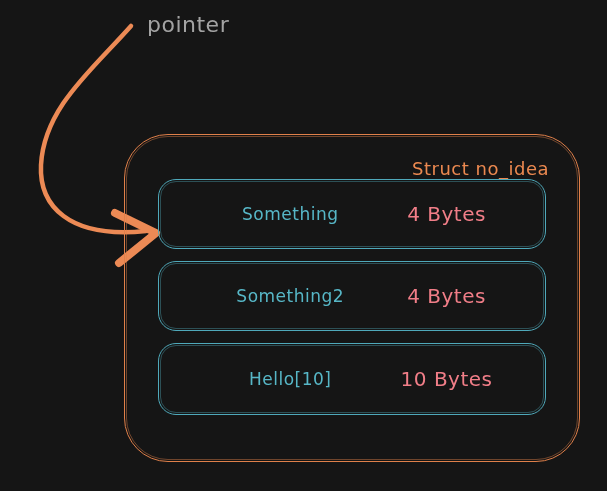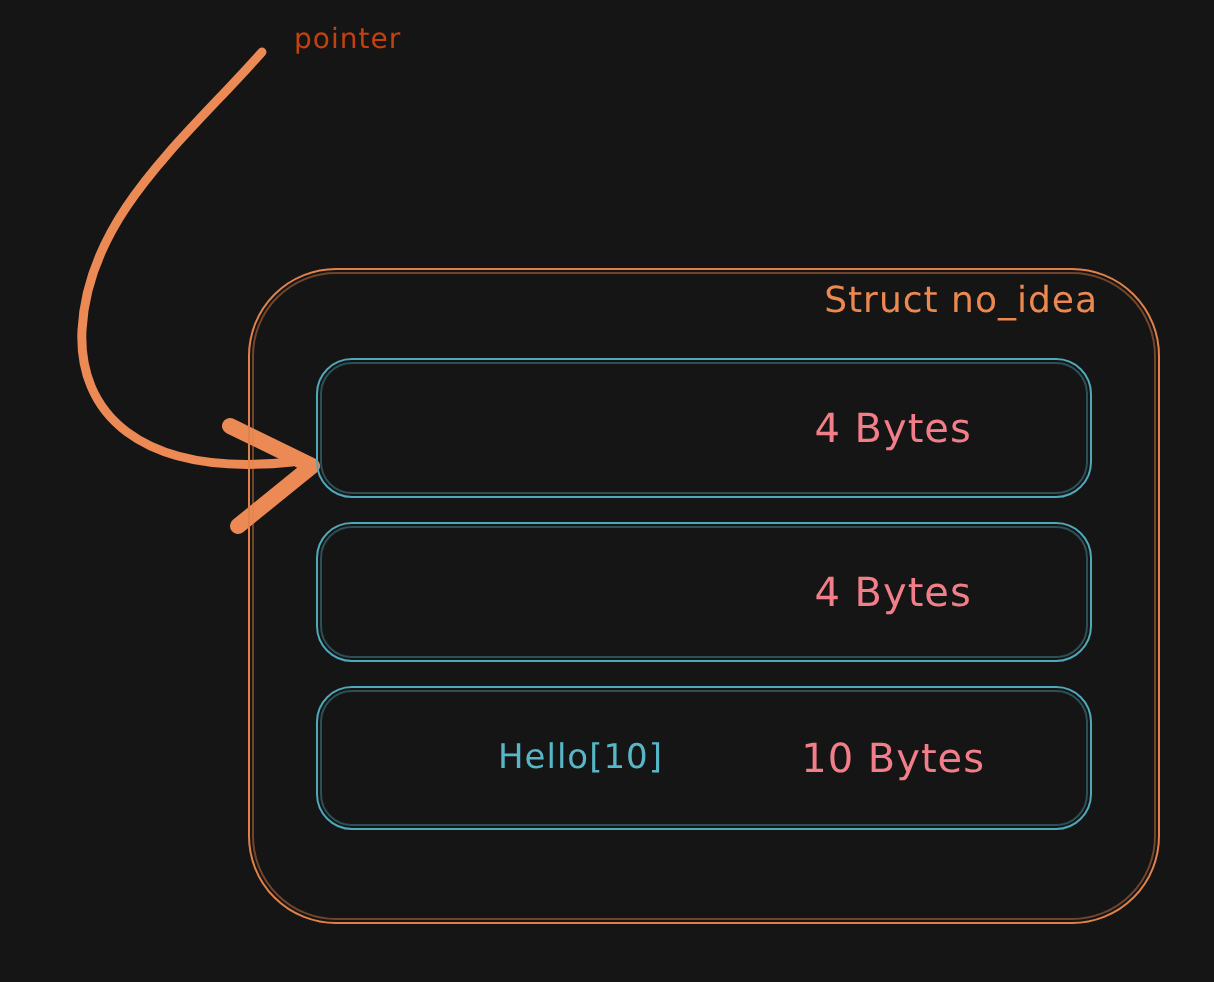--- a/index.html
+++ b/index.html
@@ -10,22 +10,22 @@
     height: 491px;
     background: #151515;
     overflow: hidden;
     font-family: "DejaVu Sans", "Liberation Sans", sans-serif;
   }
   
   .pointer-label {
     position: absolute;
     left: 147px;
     top: 12px;
-    color: #c2410c;
-    font-size: 14px;
+    color: #a3a3a3;
+    font-size: 22px;
     letter-spacing: 0.5px;
     white-space: nowrap;
   }
   
   .arrow-svg {
     position: absolute;
     left: 0; top: 0;
     width: 607px; height: 491px;
     pointer-events: none;
   }
@@ -43,21 +43,21 @@
   .struct-box::after {
     content: "";
     position: absolute;
     inset: 1px;
     border: 0.6px solid rgba(224, 128, 74, 0.45);
     border-radius: 42px;
     pointer-events: none;
   }
   .struct-title {
     position: absolute;
-    top: 5px;
+    top: 23px;
     right: 30px;
     color: #ec8950;
     font-size: 18px;
     letter-spacing: 0.5px;
     white-space: nowrap;
   }
   .fields {
     position: absolute;
     left: 33px;
     top: 44px;
@@ -112,24 +112,26 @@
   </svg>
 
   <div class="pointer-label">pointer</div>
 
   <div class="struct-box">
     <div class="struct-title">Struct no_idea</div>
 
     <div class="fields">
 
       <div class="field-row">
+        <span class="field-name">Something</span>
         <span class="field-size">4 Bytes</span>
       </div>
 
       <div class="field-row">
+        <span class="field-name">Something2</span>
         <span class="field-size">4 Bytes</span>
       </div>
 
       <div class="field-row">
         <span class="field-name">Hello[10]</span>
         <span class="field-size">10 Bytes</span>
       </div>
 
     </div>
   </div>

